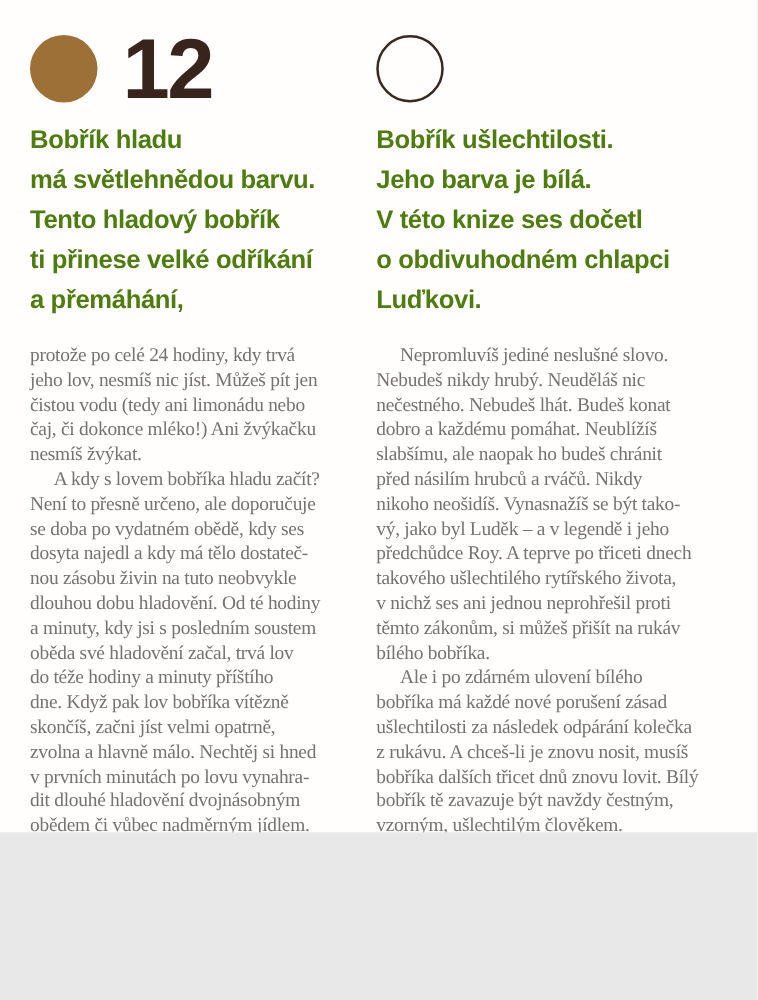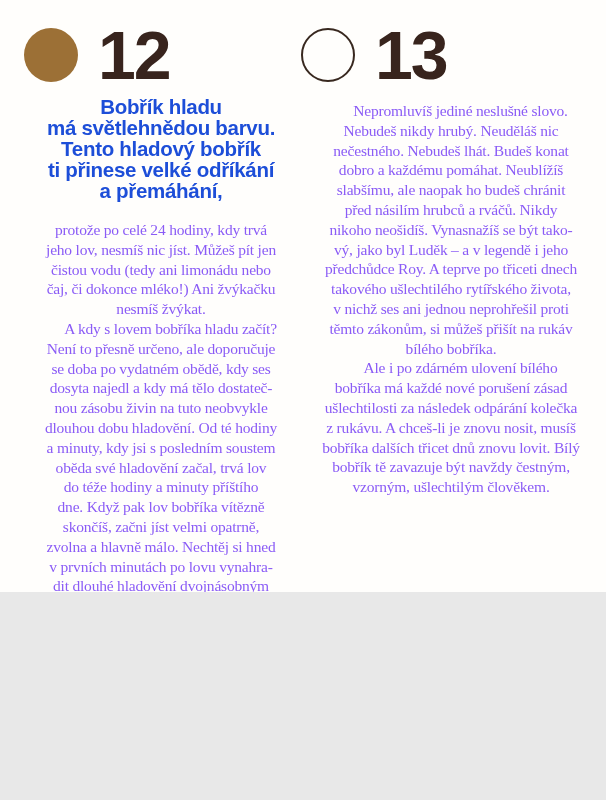--- a/index.html
+++ b/index.html
@@ -1,24 +1,23 @@
 <!DOCTYPE html>
 <html><head>
 <meta charset="utf-8">
 <style>
   html, body { margin: 0; padding: 0; background: #e8e8e8; }
   .page {
     position: relative;
     width: 606px;
-    height: 592px;
+    height: 666px;
     margin: 0 auto;
     background: #fffefc;
     font-family: "Liberation Serif", serif;
     overflow: hidden;
-    text-align: center;
   }
   .col { position: absolute; top: 28px; }
   .col-left  { left: 24px;  width: 274px; }
   .col-right { left: 301px; width: 300px; }
 
   .badge-row { display: flex; align-items: center; height: 54px; }
   .circle {
     width: 54px; height: 54px;
     border-radius: 50%;
     flex: 0 0 auto;
@@ -35,33 +34,33 @@
     line-height: 54px;
     letter-spacing: -2px;
     color: #38241d;
   }
 
   .heading {
     margin: 14px 0 0 0;
     font-family: "Liberation Sans", sans-serif;
     font-weight: bold;
     font-size: 20.5px;
-    line-height: 21px;
+    line-height: 32px;
     letter-spacing: -0.3px;
-    color: #1d4ed8;
+    color: #4d7c0f;
     white-space: pre-line;
   }
 
   .bodytext { margin-top: 19px; }
   p.para {
     margin: 0;
     font-size: 15.5px;
     line-height: 19.8px;
     letter-spacing: -0.2px;
-    color: #8b5cf6;
+    color: #737373;
     white-space: pre;
   }
   p.para.indent { text-indent: 19px; }
 </style>
 </head>
 <body>
 
 <div class="page">
 
   <div class="col col-left">
@@ -100,22 +99,26 @@
 bobříka jen tehdy, jsi-li v bezvadném
 zdravotním stavu. Nelze lovit v době,
 kdy jsi nemocen nebo zesláblý po
 nemoci nedávno přestálé.</p>
     </div>
   </div>
 
   <div class="col col-right">
     <div class="badge-row">
       <div class="circle outline"></div>
-      <div class="chapter-number">13</div>
     </div>
+    <h2 class="heading">Bobřík ušlechtilosti.
+Jeho barva je bílá.
+V této knize ses dočetl
+o obdivuhodném chlapci
+Luďkovi.</h2>
     <div class="bodytext">
       <p class="para indent">Nepromluvíš jediné neslušné slovo.
 Nebudeš nikdy hrubý. Neuděláš nic
 nečestného. Nebudeš lhát. Budeš konat
 dobro a každému pomáhat. Neublížíš
 slabšímu, ale naopak ho budeš chránit
 před násilím hrubců a rváčů. Nikdy
 nikoho neošidíš. Vynasnažíš se být tako-
 vý, jako byl Luděk – a v legendě i jeho
 předchůdce Roy. A teprve po třiceti dnech

